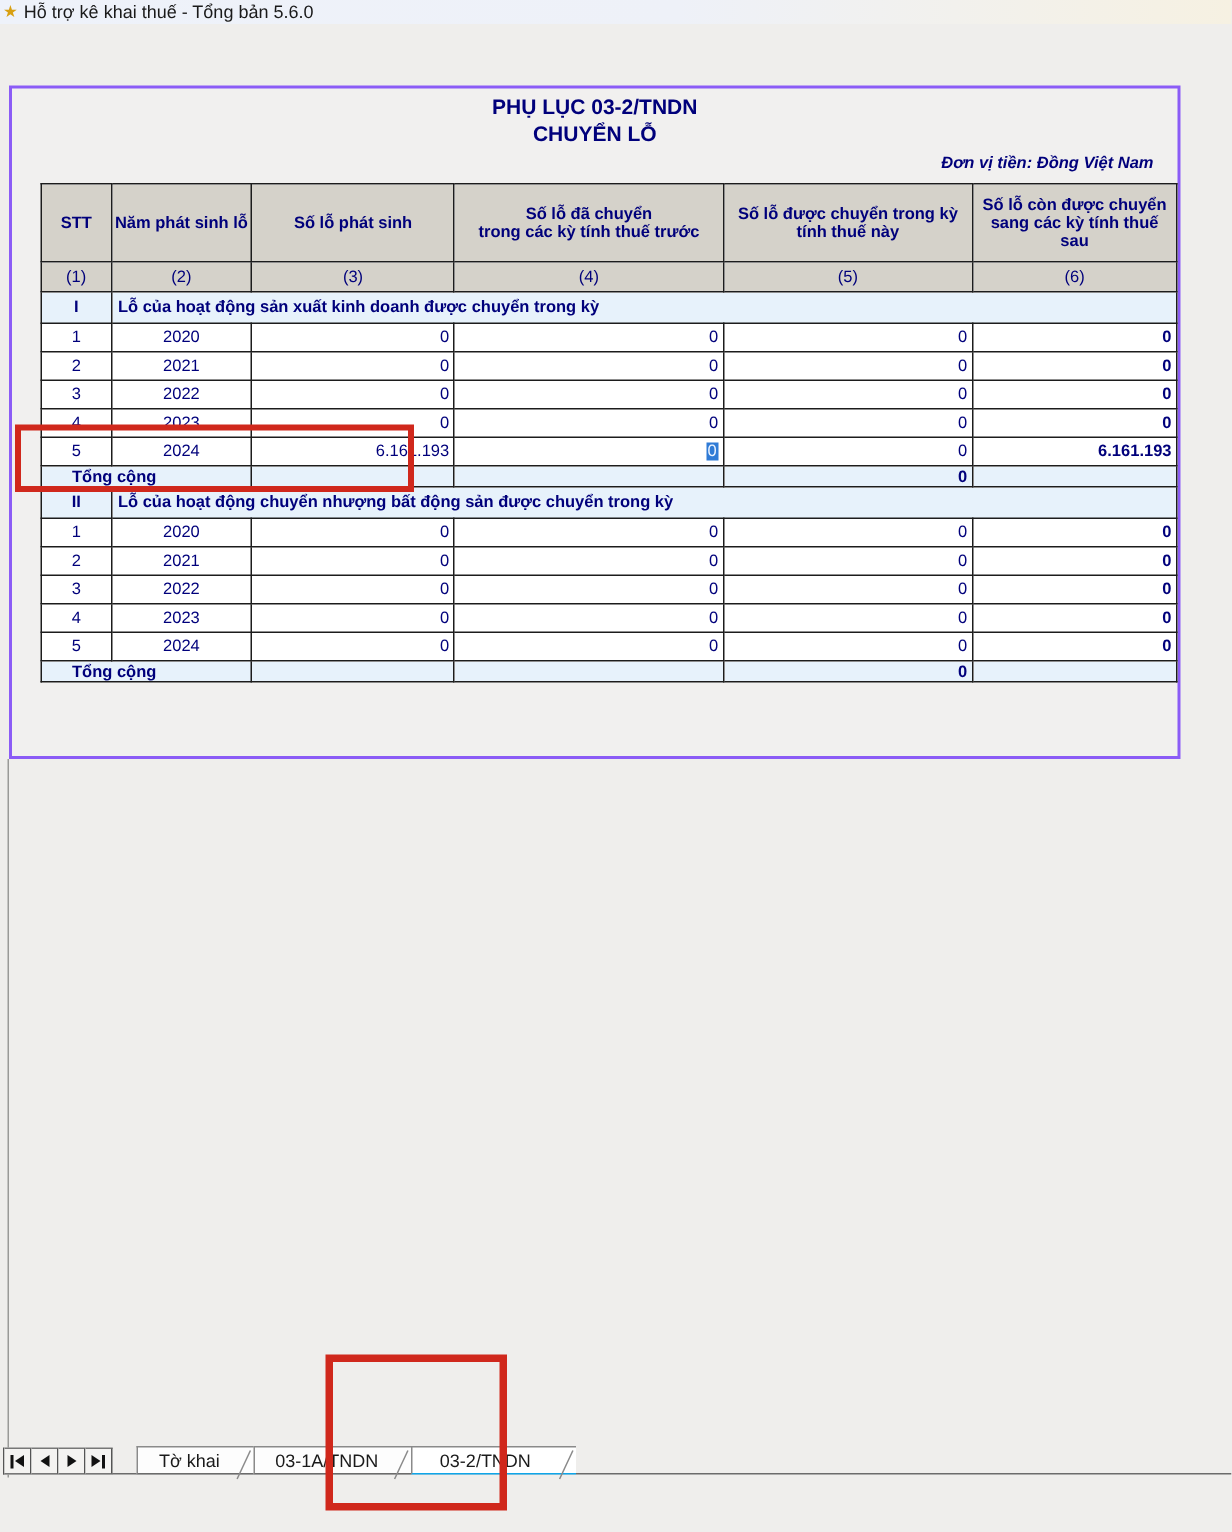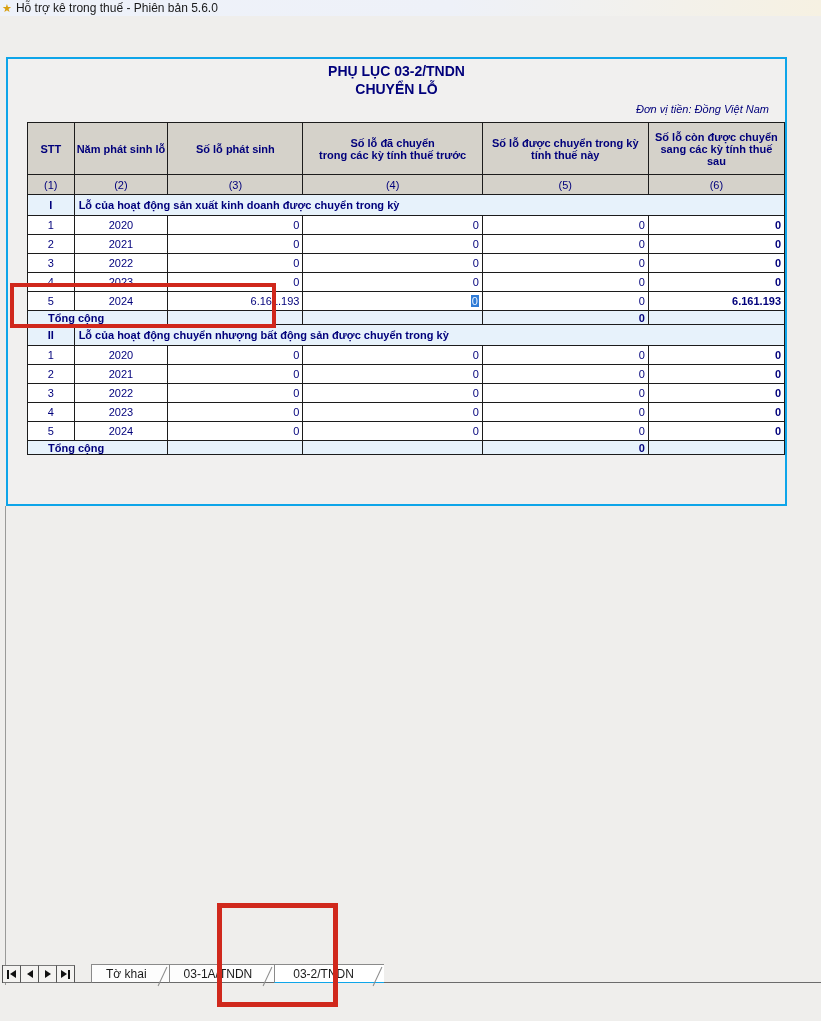--- a/index.html
+++ b/index.html
@@ -18,26 +18,26 @@
     background:linear-gradient(to right,#eef2fa 0%,#eef1f8 55%,#f6f1e2 100%);
     display:flex; align-items:center; gap:4px; padding-left:2px;
     font-size:12px; color:#1a1a1a;
   }
   .app-icon { color:#d8a012; font-size:11px; line-height:11px; }
 
   
   .panel {
     position:absolute; left:6px; top:57px; width:781px; height:449px;
     background:#f1f0ef;
-    border:2px solid #0ea5e9;
+    border:2px solid #8b5cf6;
   }
   .form-title { text-align:center; margin-top:3px; color:#00007b; font-weight:bold; font-size:14px; line-height:18px; }
   .currency-note {
     position:absolute; right:16px; top:44px;
-    color:#00007b; font-weight:normal; font-style:italic; font-size:11px;text-align:center;
+    color:#00007b; font-weight:bold; font-style:italic; font-size:11px;text-align:center;
   }
 
   
   table.loss { position:absolute; left:19px; top:63px; border-collapse:collapse; table-layout:fixed; background:#fff; }
   table.loss td, table.loss th { border:1px solid #1c1c1c; font-size:11px; color:#00007b; overflow:hidden; white-space:nowrap; }
   table.loss th { background:#d5d2ca; font-weight:bold; text-align:center; vertical-align:middle; padding:1px 2px; line-height:12px; }
   tr.colnum td { background:#d5d2ca; text-align:center; height:20px; font-weight:normal; }
   tr.section td { background:#e7f2fb; font-weight:bold; height:21px; }
   tr.section td.sec-id { text-align:center; }
   tr.section td.sec-title { text-align:left; padding-left:4px; }
@@ -78,21 +78,21 @@
   
   .hl-rect { position:absolute; border:4px solid #d0281c; background:transparent; z-index:10; }
   .hl-rect.r1 { left:10px; top:283px; width:266px; height:45px; }
   .hl-rect.r2 { left:217px; top:903px; width:121px; height:104px; border-width:5px; }
 </style>
 </head>
 <body>
 
 <div class="titlebar">
   <span class="app-icon">★</span>
-  <span>Hỗ trợ kê trong thuế -  Phiên bản 5.6.0</span>
+  <span>Hỗ trợ kê khai thuế -  Tổng bản 5.6.0</span>
 </div>
 
 <div class="left-rail"></div>
 
 <div class="panel">
   <div class="form-title">PHỤ LỤC 03-2/TNDN</div>
   <div class="form-title" style="margin-top:0;">CHUYỂN LỖ</div>
   <div class="currency-note">Đơn vị tiền: Đồng Việt Nam</div>
 
   <table class="loss">

